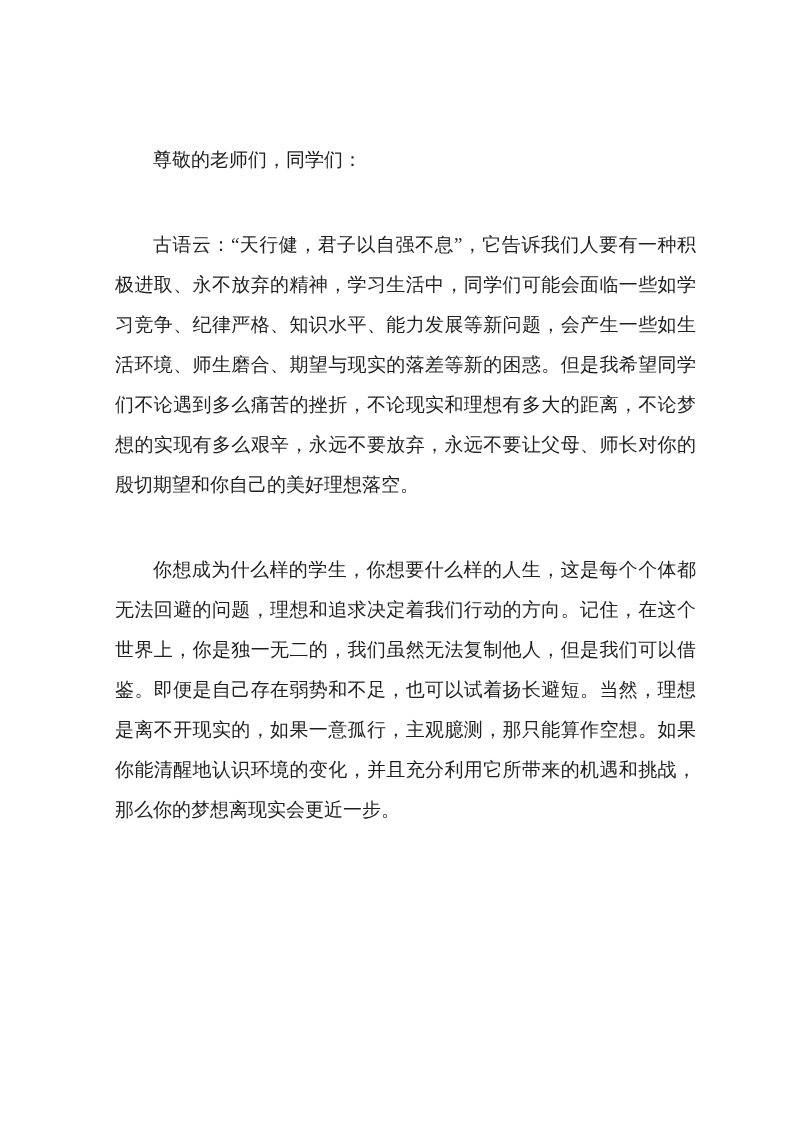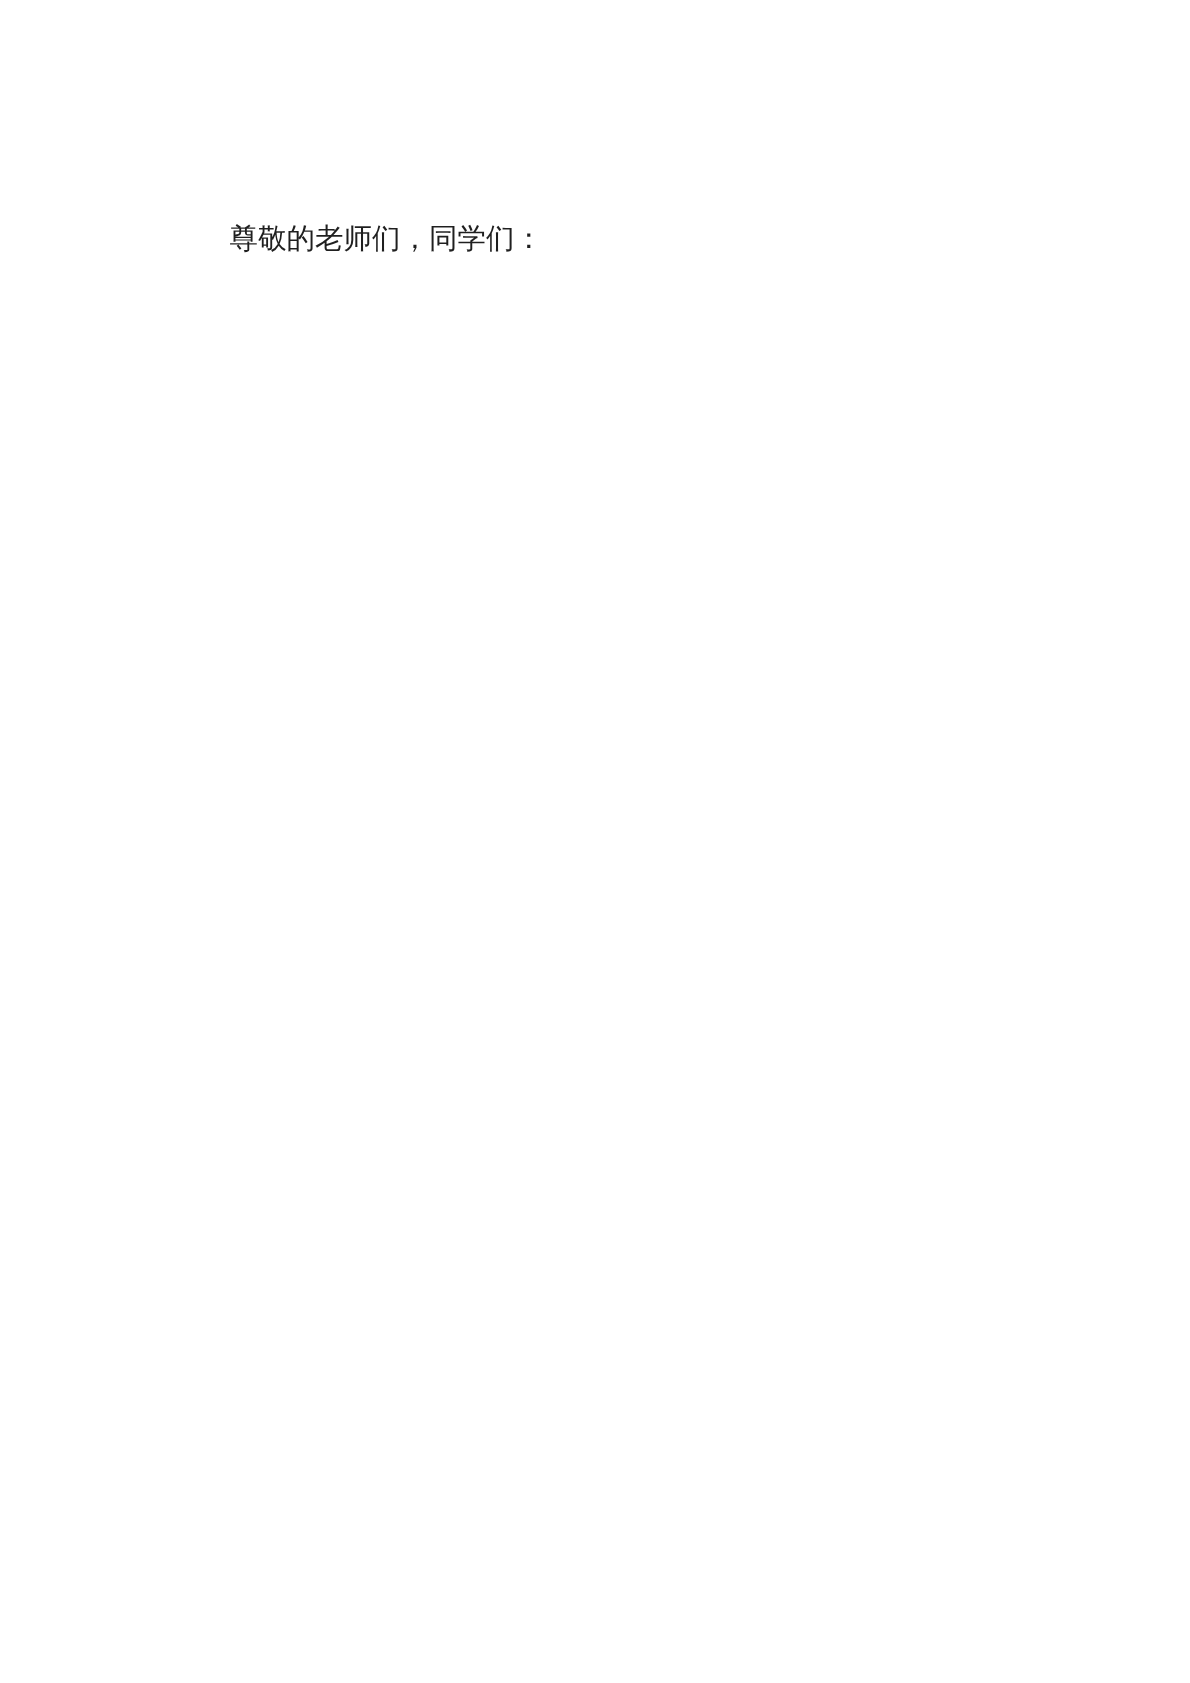--- a/index.html
+++ b/index.html
@@ -29,13 +29,15 @@
     margin: 0 0 45px 0;
     text-indent: 2em;
     word-break: normal;
   }
 </style>
 </head>
 <body>
 
 <div class="doc-page" style="background: rgb(255, 255, 255); color: rgb(31, 31, 31);">
   <p>尊敬的老师们，同学们：</p>
+  <p>古语云：“天行健，君子以自强不息”，它告诉我们人要有一种积极进取、永不放弃的精神，学习生活中，同学们可能会面临一些如学习竞争、纪律严格、知识水平、能力发展等新问题，会产生一些如生活环境、师生磨合、期望与现实的落差等新的困惑。但是我希望同学们不论遇到多么痛苦的挫折，不论现实和理想有多大的距离，不论梦想的实现有多么艰辛，永远不要放弃，永远不要让父母、师长对你的殷切期望和你自己的美好理想落空。</p>
+  <p>你想成为什么样的学生，你想要什么样的人生，这是每个个体都无法回避的问题，理想和追求决定着我们行动的方向。记住，在这个世界上，你是独一无二的，我们虽然无法复制他人，但是我们可以借鉴。即便是自己存在弱势和不足，也可以试着扬长避短。当然，理想是离不开现实的，如果一意孤行，主观臆测，那只能算作空想。如果你能清醒地认识环境的变化，并且充分利用它所带来的机遇和挑战，那么你的梦想离现实会更近一步。</p>
 </div>
 
 </body></html>

